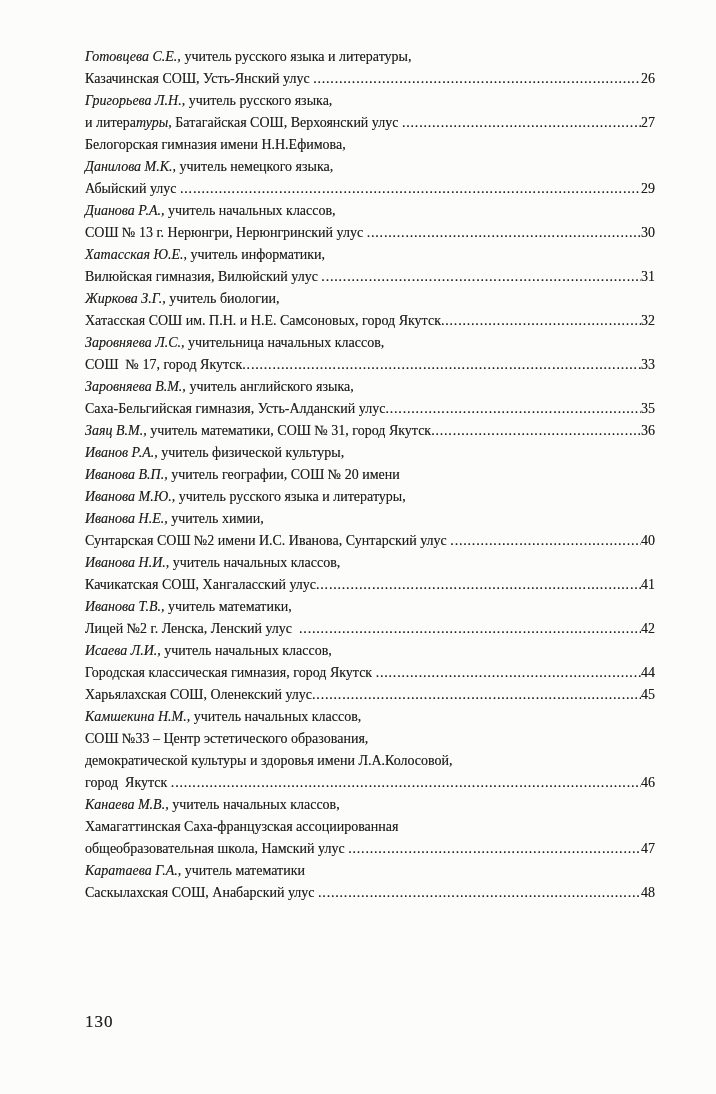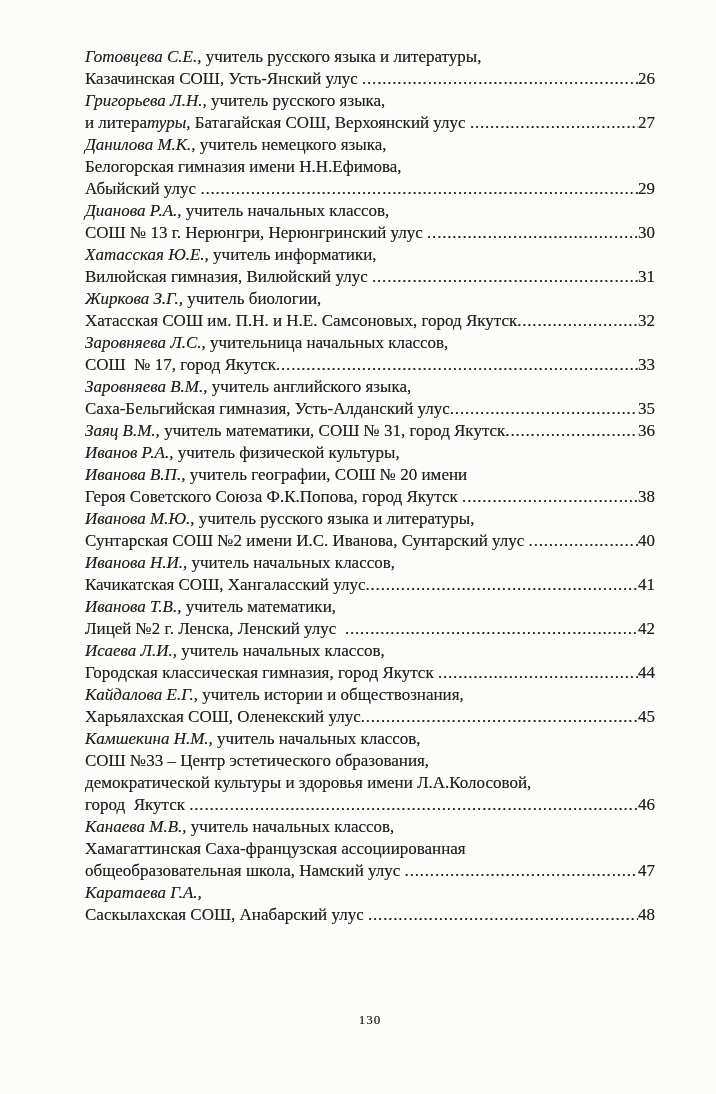--- a/index.html
+++ b/index.html
@@ -23,21 +23,21 @@
   .toc {
     position: absolute;
     left: 85px;
     top: 46px;
     width: 570px;
   }
   .line {
     display: flex;
     align-items: flex-end;
     height: 22px;
-    font-size: 17px;
+    font-size: 14px;
     line-height: 22px;
     white-space: pre;
     text-shadow: 0 0 0.5px rgba(40,40,40,0.55);
   }
   .seg { flex: none; }
   .seg.it { font-style: italic; }
   .leader {
     flex: 1 1 auto;
     overflow: hidden;
     white-space: nowrap;
@@ -49,68 +49,66 @@
   }
   .pagenum {
     flex: none;
     text-align: right;
   }
   .footer {
     position: absolute;
     left: 85px;
     top: 1012px;
     width: 570px;
-    text-align: center;
-    font-size: 13px;
+    font-size: 17px;
     letter-spacing: 1px;
     text-shadow: 0 0 0.5px rgba(40,40,40,0.55);
   }
 </style>
 </head>
 <body>
 
 <div class="page">
   <main class="toc">
       <div class="line"><span class="seg it">Готовцева С.Е., </span><span class="seg">учитель русского языка и литературы,</span></div>
       <div class="line"><span class="seg">Казачинская СОШ, Усть-Янский улус </span><span class="leader"></span><span class="pagenum">26</span></div>
       <div class="line"><span class="seg it">Григорьева Л.Н., </span><span class="seg">учитель русского языка,</span></div>
       <div class="line"><span class="seg">и литера</span><span class="seg it">туры, </span><span class="seg">Батагайская СОШ, Верхоянский улус </span><span class="leader"></span><span class="pagenum">27</span></div>
+      <div class="line"><span class="seg">Белогорская гимназия имени Н.Н.Ефимова,</span></div>
       <div class="line"><span class="seg it">Данилова М.К., </span><span class="seg">учитель немецкого языка,</span></div>
-      <div class="line"><span class="seg">Белогорская гимназия имени Н.Н.Ефимова,</span></div>
       <div class="line"><span class="seg">Абыйский улус </span><span class="leader"></span><span class="pagenum">29</span></div>
       <div class="line"><span class="seg it">Дианова Р.А., </span><span class="seg">учитель начальных классов,</span></div>
       <div class="line"><span class="seg">СОШ № 13 г. Нерюнгри, Нерюнгринский улус </span><span class="leader"></span><span class="pagenum">30</span></div>
       <div class="line"><span class="seg it">Хатасская Ю.Е., </span><span class="seg">учитель информатики,</span></div>
       <div class="line"><span class="seg">Вилюйская гимназия, Вилюйский улус </span><span class="leader"></span><span class="pagenum">31</span></div>
       <div class="line"><span class="seg it">Жиркова З.Г., </span><span class="seg">учитель биологии,</span></div>
       <div class="line"><span class="seg">Хатасская СОШ им. П.Н. и Н.Е. Самсоновых, город Якутск</span><span class="leader"></span><span class="pagenum">32</span></div>
       <div class="line"><span class="seg it">Заровняева Л.С., </span><span class="seg">учительница начальных классов,</span></div>
       <div class="line"><span class="seg">СОШ  № 17, город Якутск</span><span class="leader"></span><span class="pagenum">33</span></div>
       <div class="line"><span class="seg it">Заровняева В.М., </span><span class="seg">учитель английского языка,</span></div>
       <div class="line"><span class="seg">Саха-Бельгийская гимназия, Усть-Алданский улус</span><span class="leader"></span><span class="pagenum">35</span></div>
       <div class="line"><span class="seg it">Заяц В.М., </span><span class="seg">учитель математики, СОШ № 31, город Якутск</span><span class="leader"></span><span class="pagenum">36</span></div>
       <div class="line"><span class="seg it">Иванов Р.А., </span><span class="seg">учитель физической культуры,</span></div>
       <div class="line"><span class="seg it">Иванова В.П., </span><span class="seg">учитель географии, СОШ № 20 имени</span></div>
-      <div class="line"><span class="seg">Героя Советского Союза Ф.К.Попова, город Якутск </span><span class="leader"></span><span class="pagenum">38</span></div>
       <div class="line"><span class="seg it">Иванова М.Ю., </span><span class="seg">учитель русского языка и литературы,</span></div>
+      <div class="line"><span class="seg it">Иванова Н.Е., </span><span class="seg">учитель химии,</span></div>
       <div class="line"><span class="seg">Сунтарская СОШ №2 имени И.С. Иванова, Сунтарский улус </span><span class="leader"></span><span class="pagenum">40</span></div>
       <div class="line"><span class="seg it">Иванова Н.И., </span><span class="seg">учитель начальных классов,</span></div>
       <div class="line"><span class="seg">Качикатская СОШ, Хангаласский улус</span><span class="leader"></span><span class="pagenum">41</span></div>
       <div class="line"><span class="seg it">Иванова Т.В., </span><span class="seg">учитель математики,</span></div>
       <div class="line"><span class="seg">Лицей №2 г. Ленска, Ленский улус  </span><span class="leader"></span><span class="pagenum">42</span></div>
       <div class="line"><span class="seg it">Исаева Л.И., </span><span class="seg">учитель начальных классов,</span></div>
       <div class="line"><span class="seg">Городская классическая гимназия, город Якутск </span><span class="leader"></span><span class="pagenum">44</span></div>
-      <div class="line"><span class="seg it">Кайдалова Е.Г., </span><span class="seg">учитель истории и обществознания,</span></div>
       <div class="line"><span class="seg">Харьялахская СОШ, Оленекский улус</span><span class="leader"></span><span class="pagenum">45</span></div>
       <div class="line"><span class="seg it">Камшекина Н.М., </span><span class="seg">учитель начальных классов,</span></div>
       <div class="line"><span class="seg">СОШ №33 – Центр эстетического образования,</span></div>
       <div class="line"><span class="seg">демократической культуры и здоровья имени Л.А.Колосовой,</span></div>
       <div class="line"><span class="seg">город  Якутск </span><span class="leader"></span><span class="pagenum">46</span></div>
       <div class="line"><span class="seg it">Канаева М.В., </span><span class="seg">учитель начальных классов,</span></div>
       <div class="line"><span class="seg">Хамагаттинская Саха-французская ассоциированная</span></div>
       <div class="line"><span class="seg">общеобразовательная школа, Намский улус </span><span class="leader"></span><span class="pagenum">47</span></div>
-      <div class="line"><span class="seg it">Каратаева Г.А., </span></div>
+      <div class="line"><span class="seg it">Каратаева Г.А., </span><span class="seg">учитель математики</span></div>
       <div class="line"><span class="seg">Саскылахская СОШ, Анабарский улус </span><span class="leader"></span><span class="pagenum">48</span></div>
     </main>
   <div class="footer">
     <span>130</span>
   </div>
 </div>
 
 </body></html>

